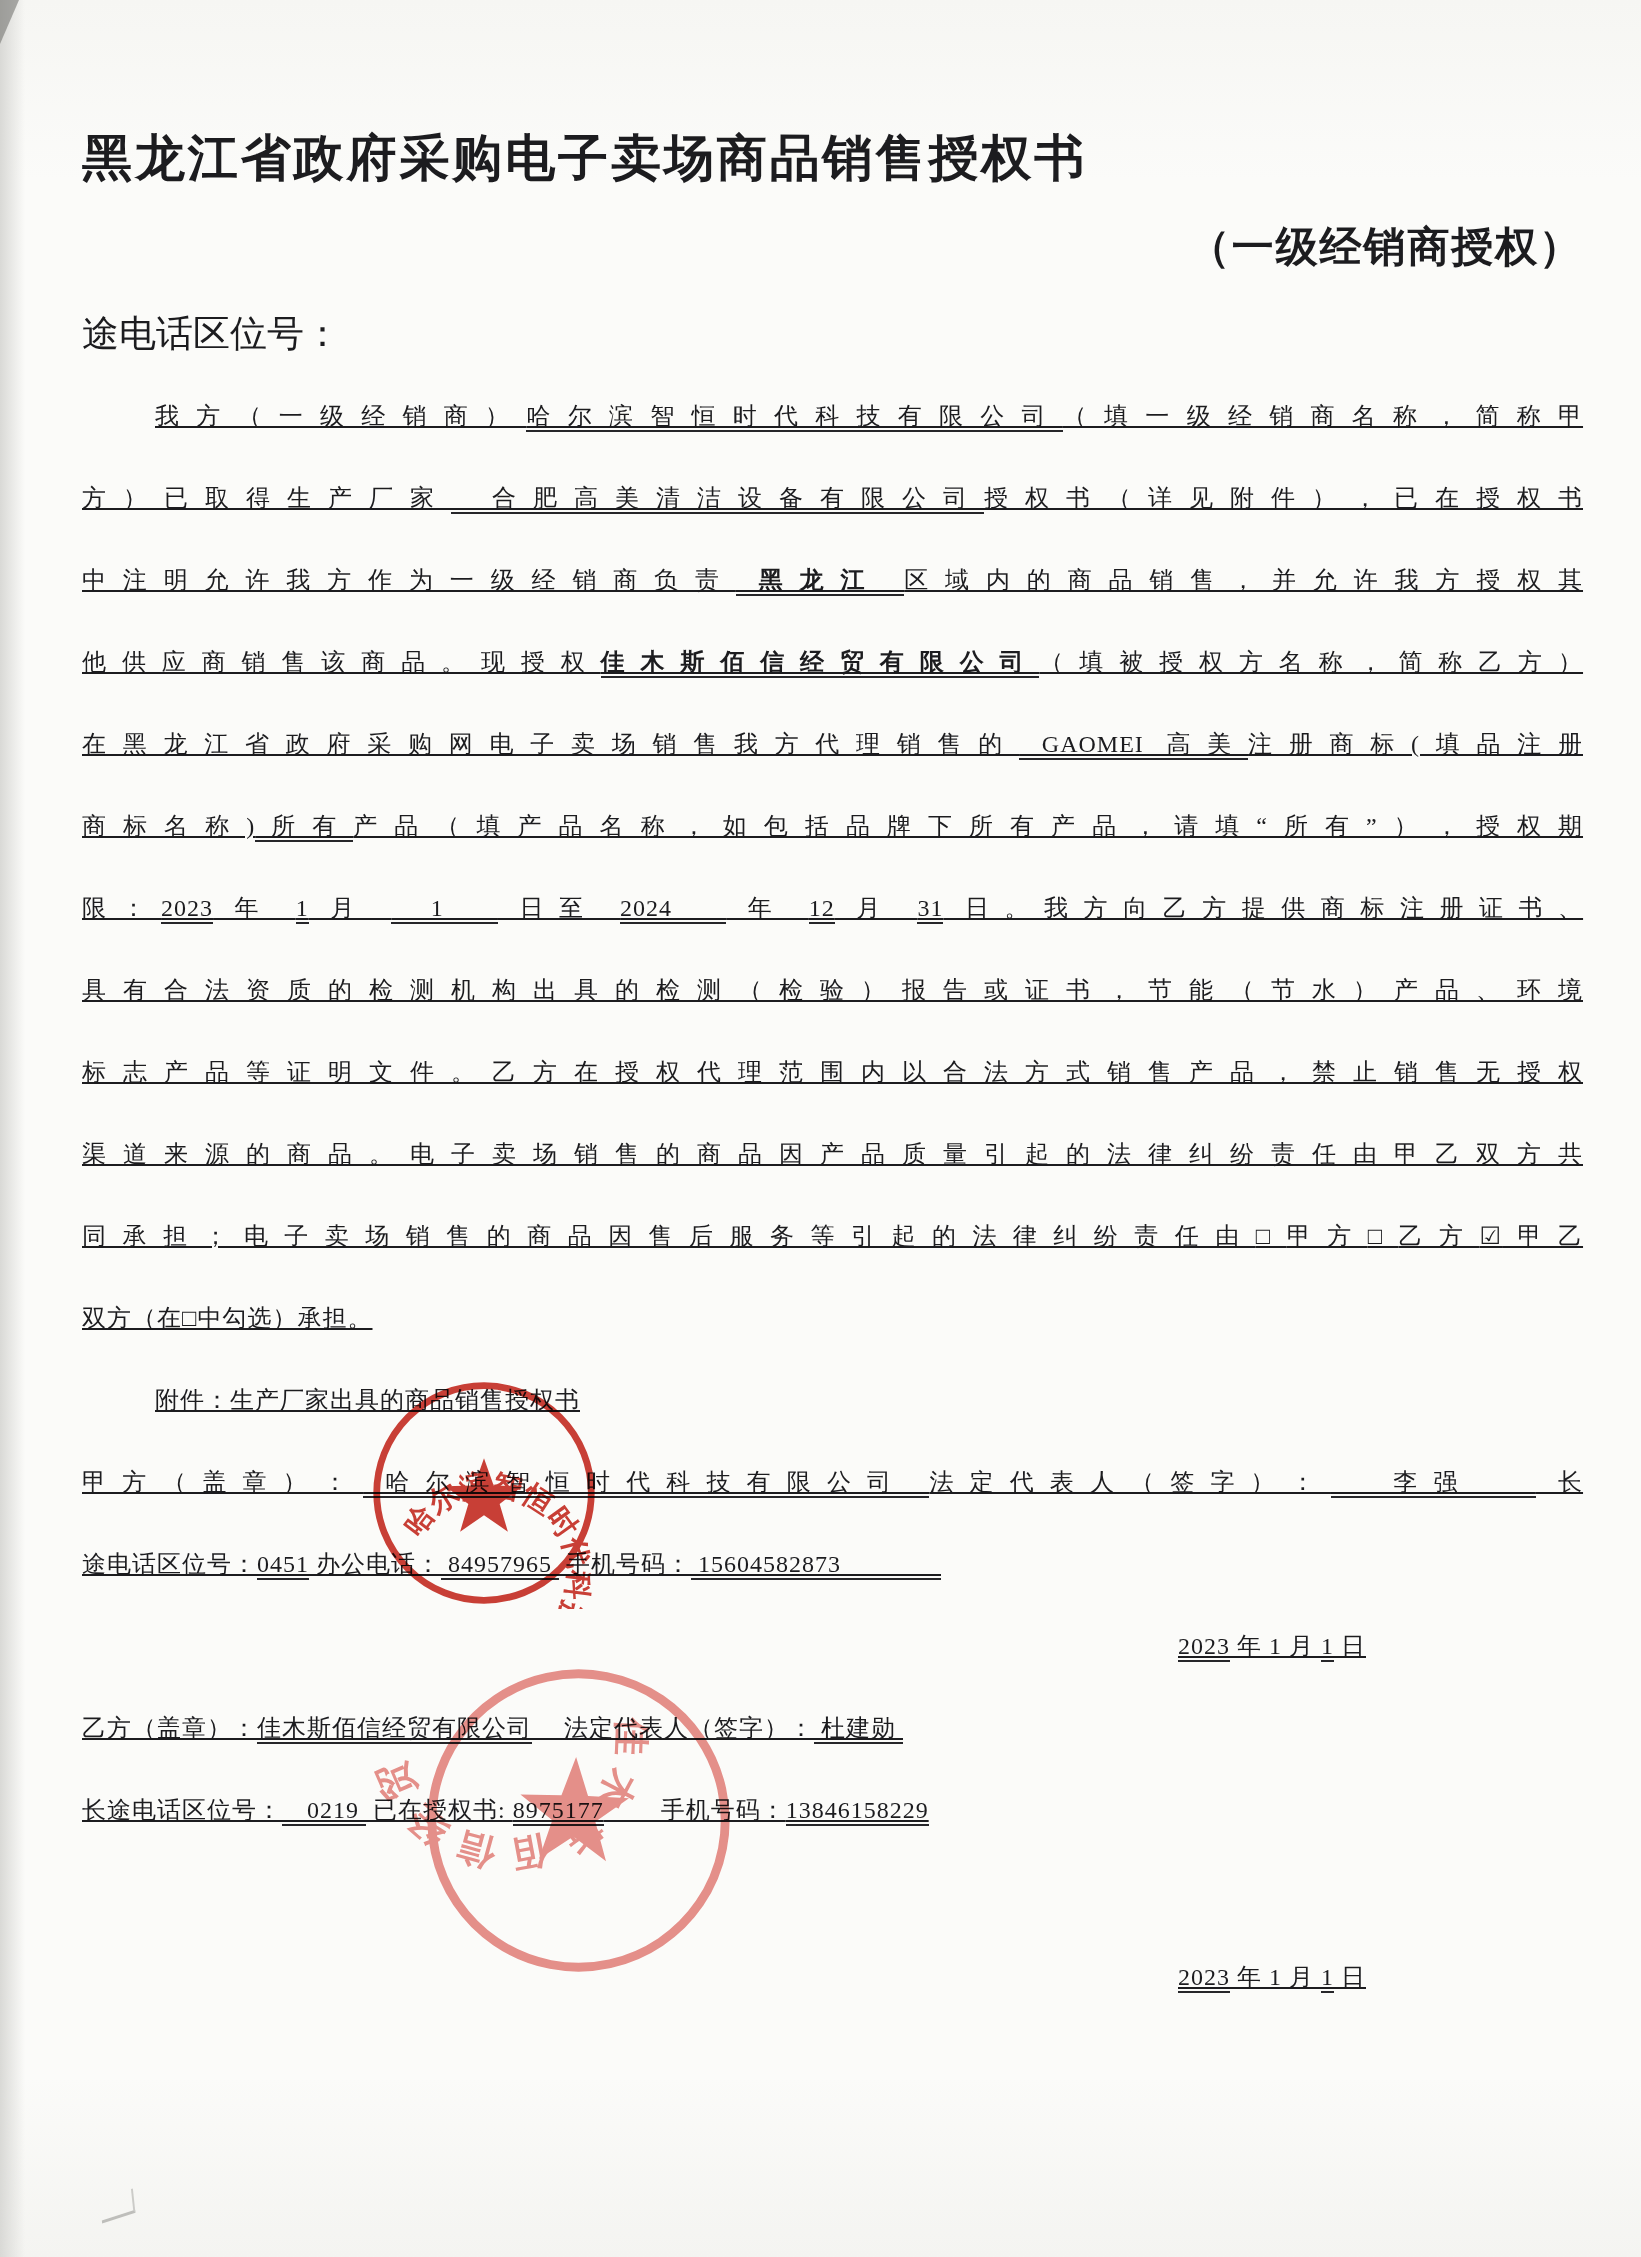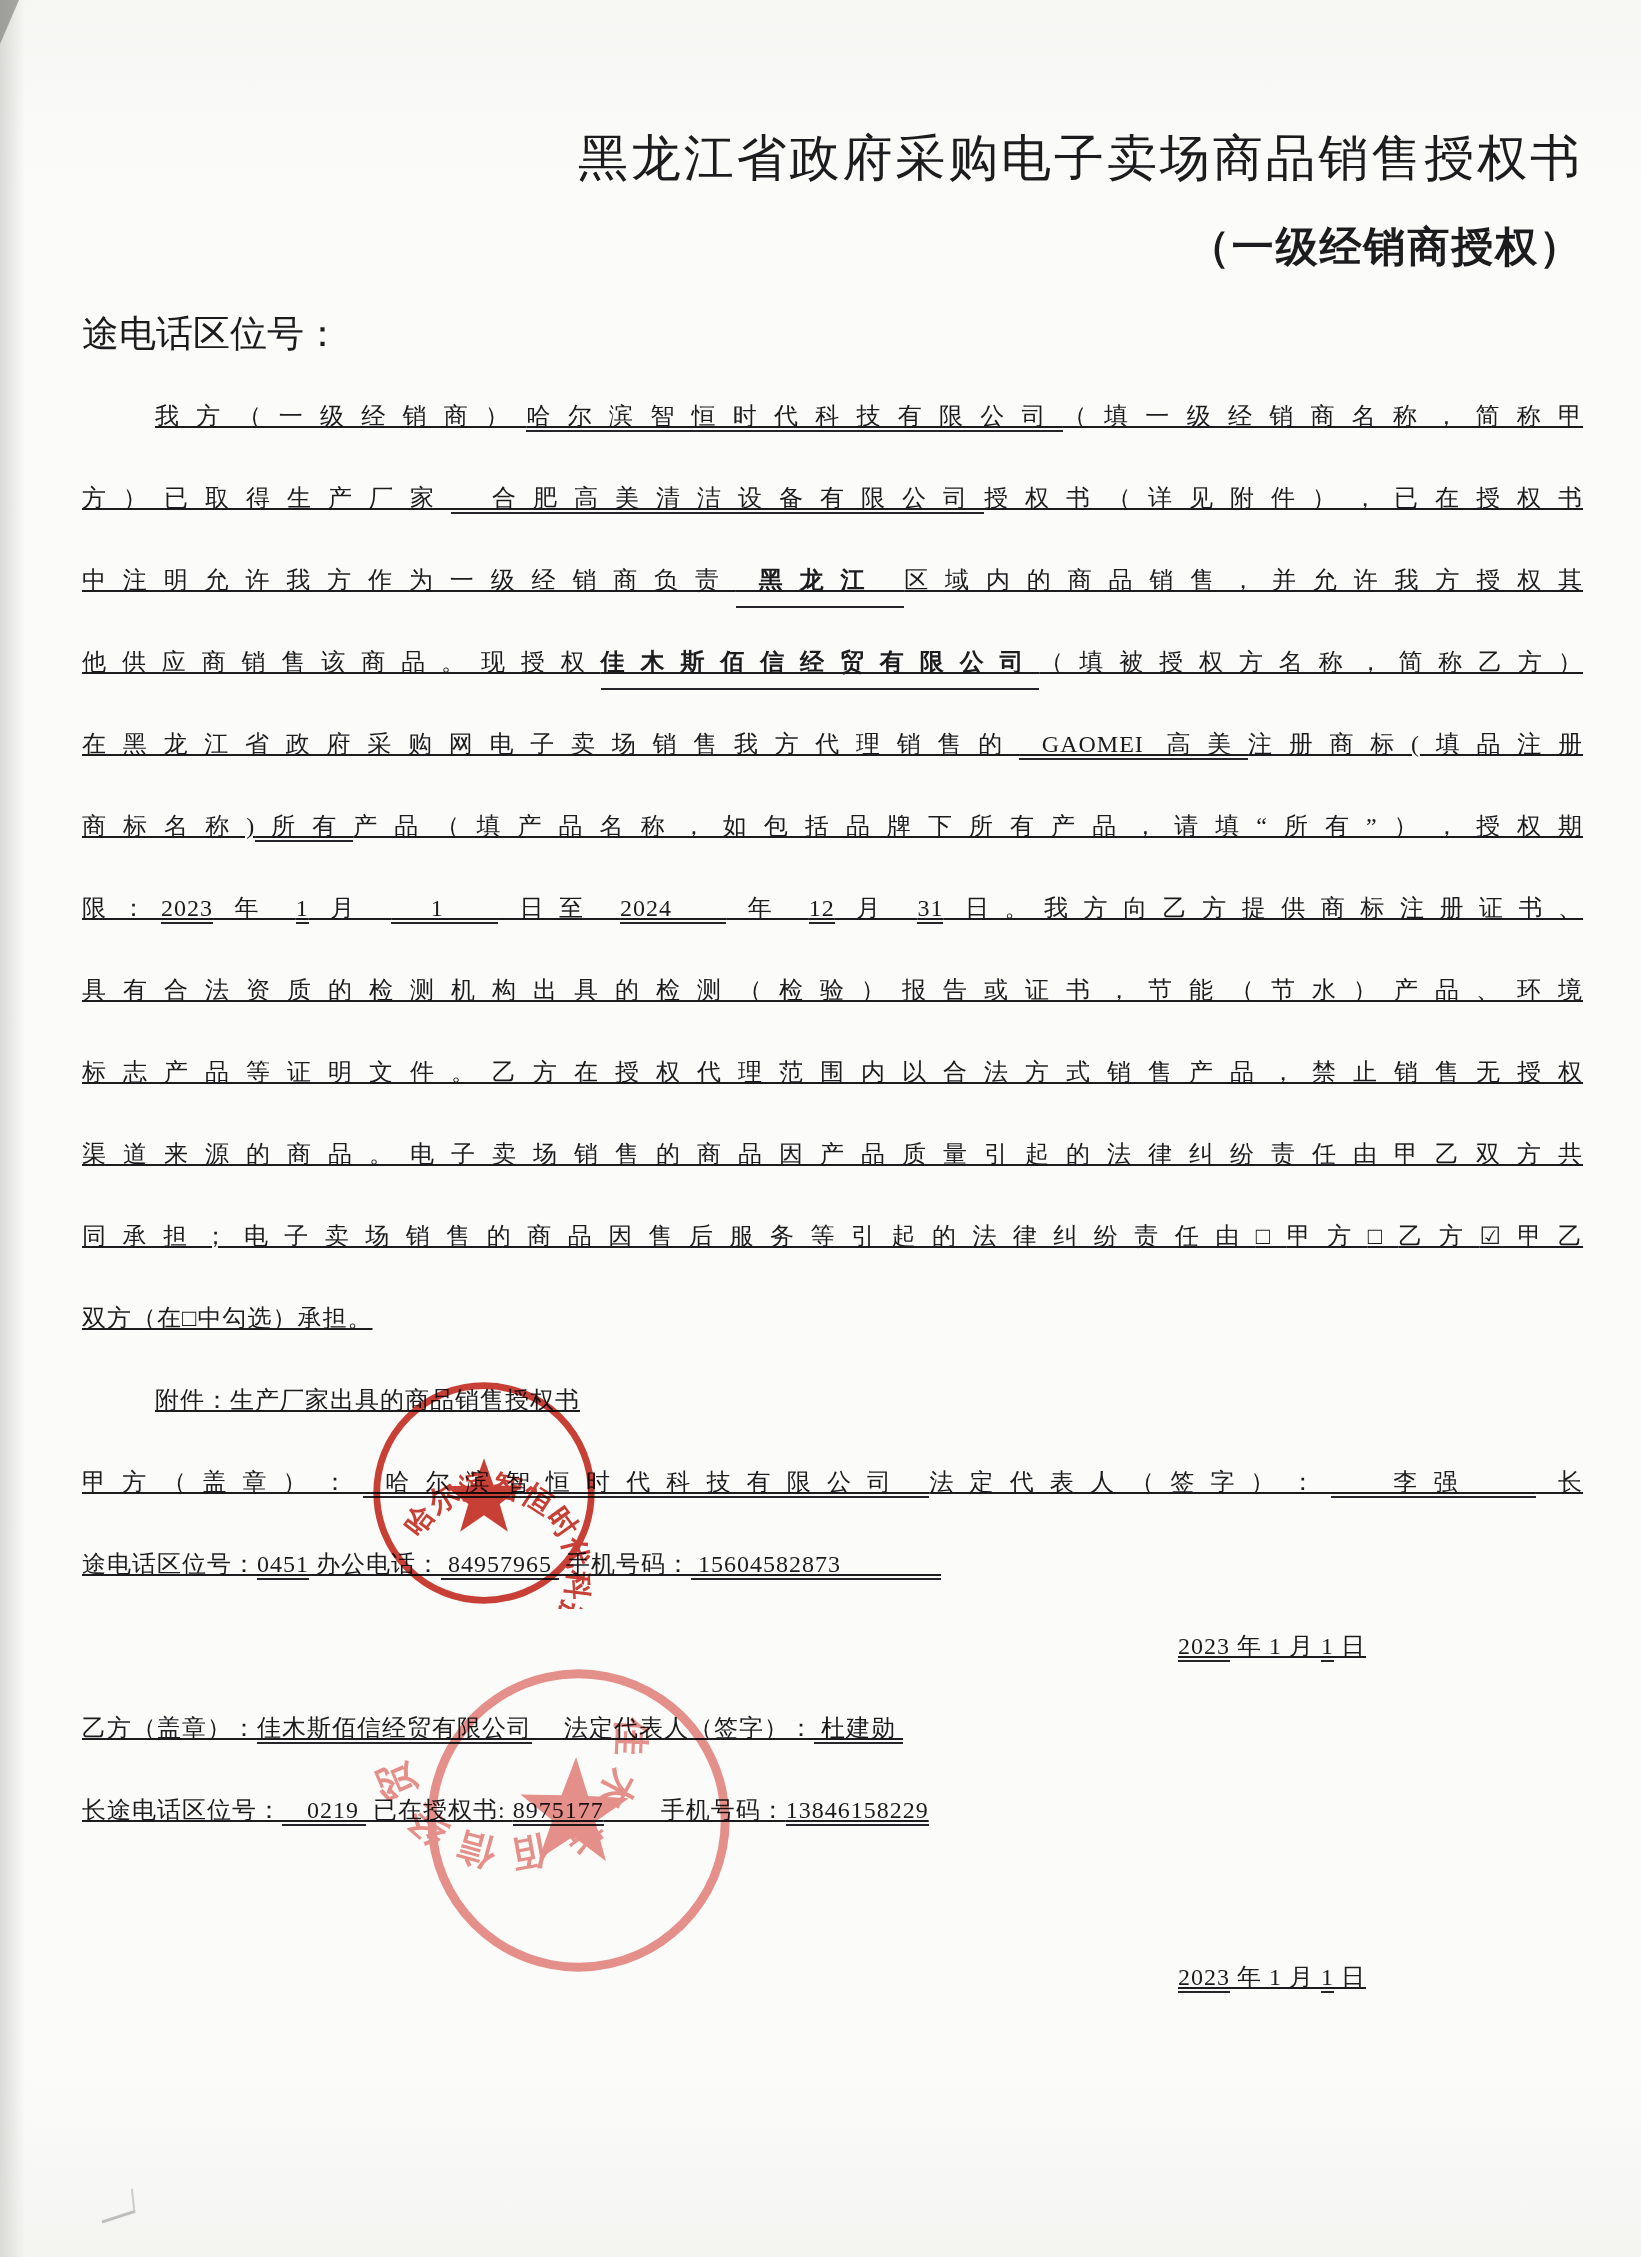--- a/index.html
+++ b/index.html
@@ -12,30 +12,30 @@
     color:#1c1c1f;
   }
   .edge-left{position:absolute;left:0;top:0;width:25px;height:100%;
     background:linear-gradient(90deg,#d9d9d6, rgba(217,217,214,0));}
   .corner-tl{position:absolute;top:0;left:0;width:0;height:0;
     border-left:19.3px solid #6b6b68;border-bottom:44px solid transparent;opacity:.55;}
   .scan-mark{position:absolute;left:100px;top:2194px;width:33px;height:21px;
     border-bottom:3.9px solid #9a9a96;border-right:2.9px solid #b0b0ac;
     transform:rotate(-18deg) skewX(-12deg);opacity:.6;}
   .content{position:relative;padding:114px 58px 0 82px;}
-  .title-line{line-height:89px;font-size:50px;font-weight:normal;text-align:right;letter-spacing:2.9px;}
+  .title-line{line-height:89px;font-size:50px;font-weight:bold;text-align:left;letter-spacing:2.9px;}
   .subtitle-line{line-height:89px;font-size:42px;font-weight:bold;text-align:right;letter-spacing:1.9px;}
   .salutation-line{line-height:83px;font-size:37px;}
   .line{line-height:82px;min-height:82px;font-size:24px;letter-spacing:1px;white-space:pre-wrap;text-decoration:underline;}
   .line.justify{text-align:justify;text-align-last:justify;}
   .line.indent{text-indent:73px;}
   .line.date{text-align:right;padding-right:217px;}
   .line.blank{min-height:85px;}
   .u{border-bottom:2.9px solid #26262a;padding-bottom:1px;}
-  .ub{border-bottom:2.9px solid #26262a;padding-bottom:13px;font-weight:bold;}
+  .ub{border-bottom:2.9px solid #26262a;padding-bottom:1px;font-weight:bold;}
   .stamp{position:absolute;mix-blend-mode:multiply;}
   .stamp-a{left:368px;top:1377px;width:232px;height:232px;opacity:.9;}
   .stamp-b{left:421px;top:1663px;width:315px;height:315px;opacity:.74;transform:rotate(146deg);}
 </style>
 </head>
 <body>
 
 <div class="sheet">
   <div class="edge-left"></div>
   <div class="corner-tl"></div>

